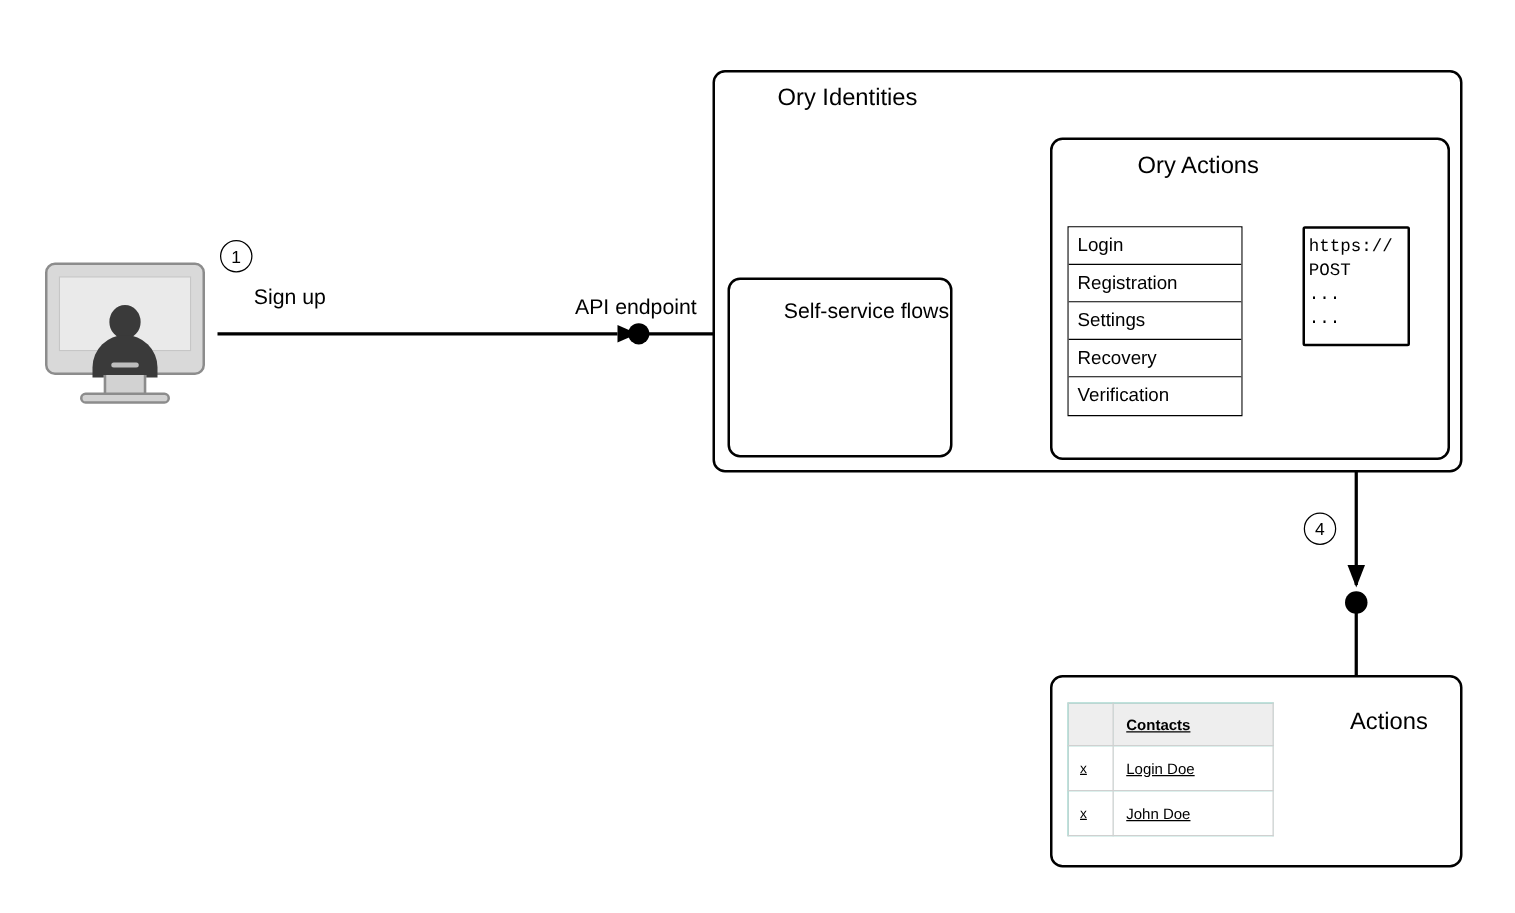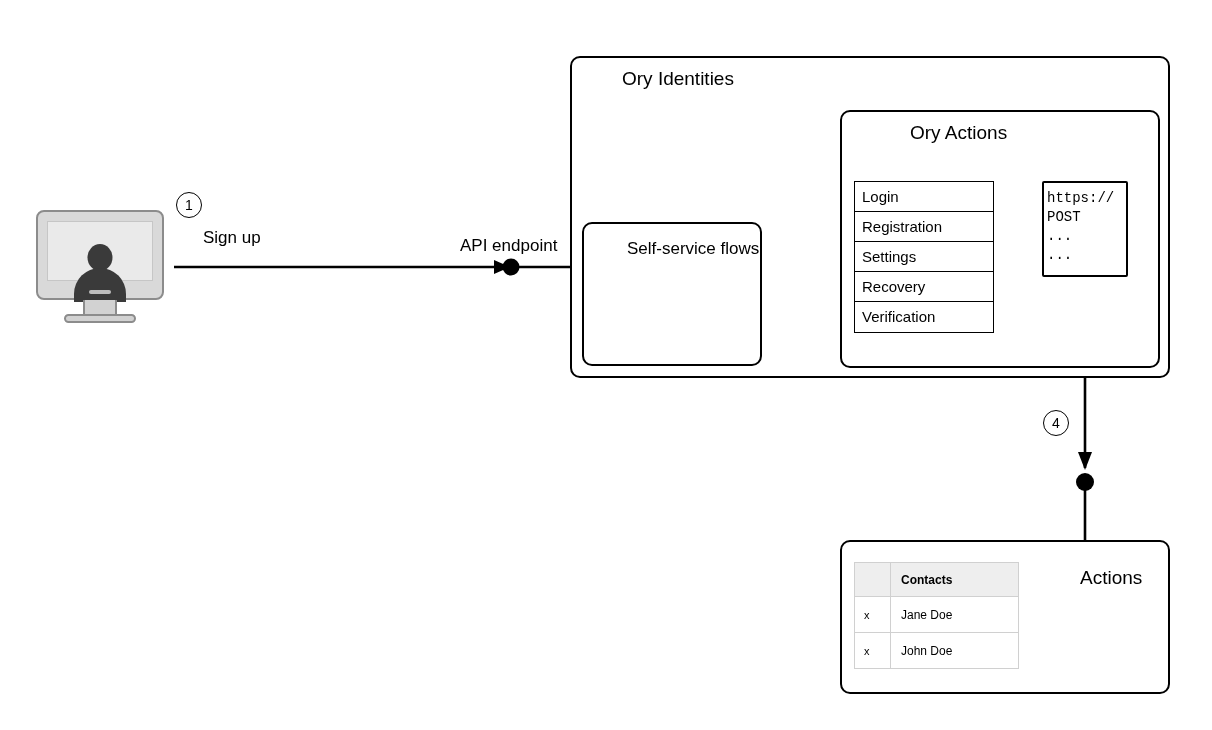--- a/index.html
+++ b/index.html
@@ -82,20 +82,21 @@
     background: #fff;
   }
   .flow-item:last-child { border-bottom: none; }
 
   
   .hs-table {
     position: absolute;
     border-collapse: collapse;
     font-size: 12px;
     background: #5eead4;
+    text-decoration: underline;
   }
   .hs-table td, .hs-table th {
     border: 1px solid #d0d0d0;
     box-sizing: border-box;
   }
   .hs-corner {
     width: 36px;
     height: 34px;
     background: #eeeeee;
   }
@@ -283,21 +284,21 @@
   <div class="abs label label-big" style="left:1044px; top:567px;">Actions</div>
 
   <table class="hs-table" style="left:854px; top:562px;">
     <tbody>
         <tr>
       <th class="hs-corner"></th>
       <th class="hs-head">Contacts</th>
     </tr>
     <tr>
       <td class="hs-rowlabel">x</td>
-      <td class="hs-cell">Jane Doe</td>
+      <td class="hs-cell">Login Doe</td>
     </tr>
     <tr>
       <td class="hs-rowlabel">x</td>
       <td class="hs-cell">John Doe</td>
     </tr>
   </tbody>
     </table>
 
 </div>
 

